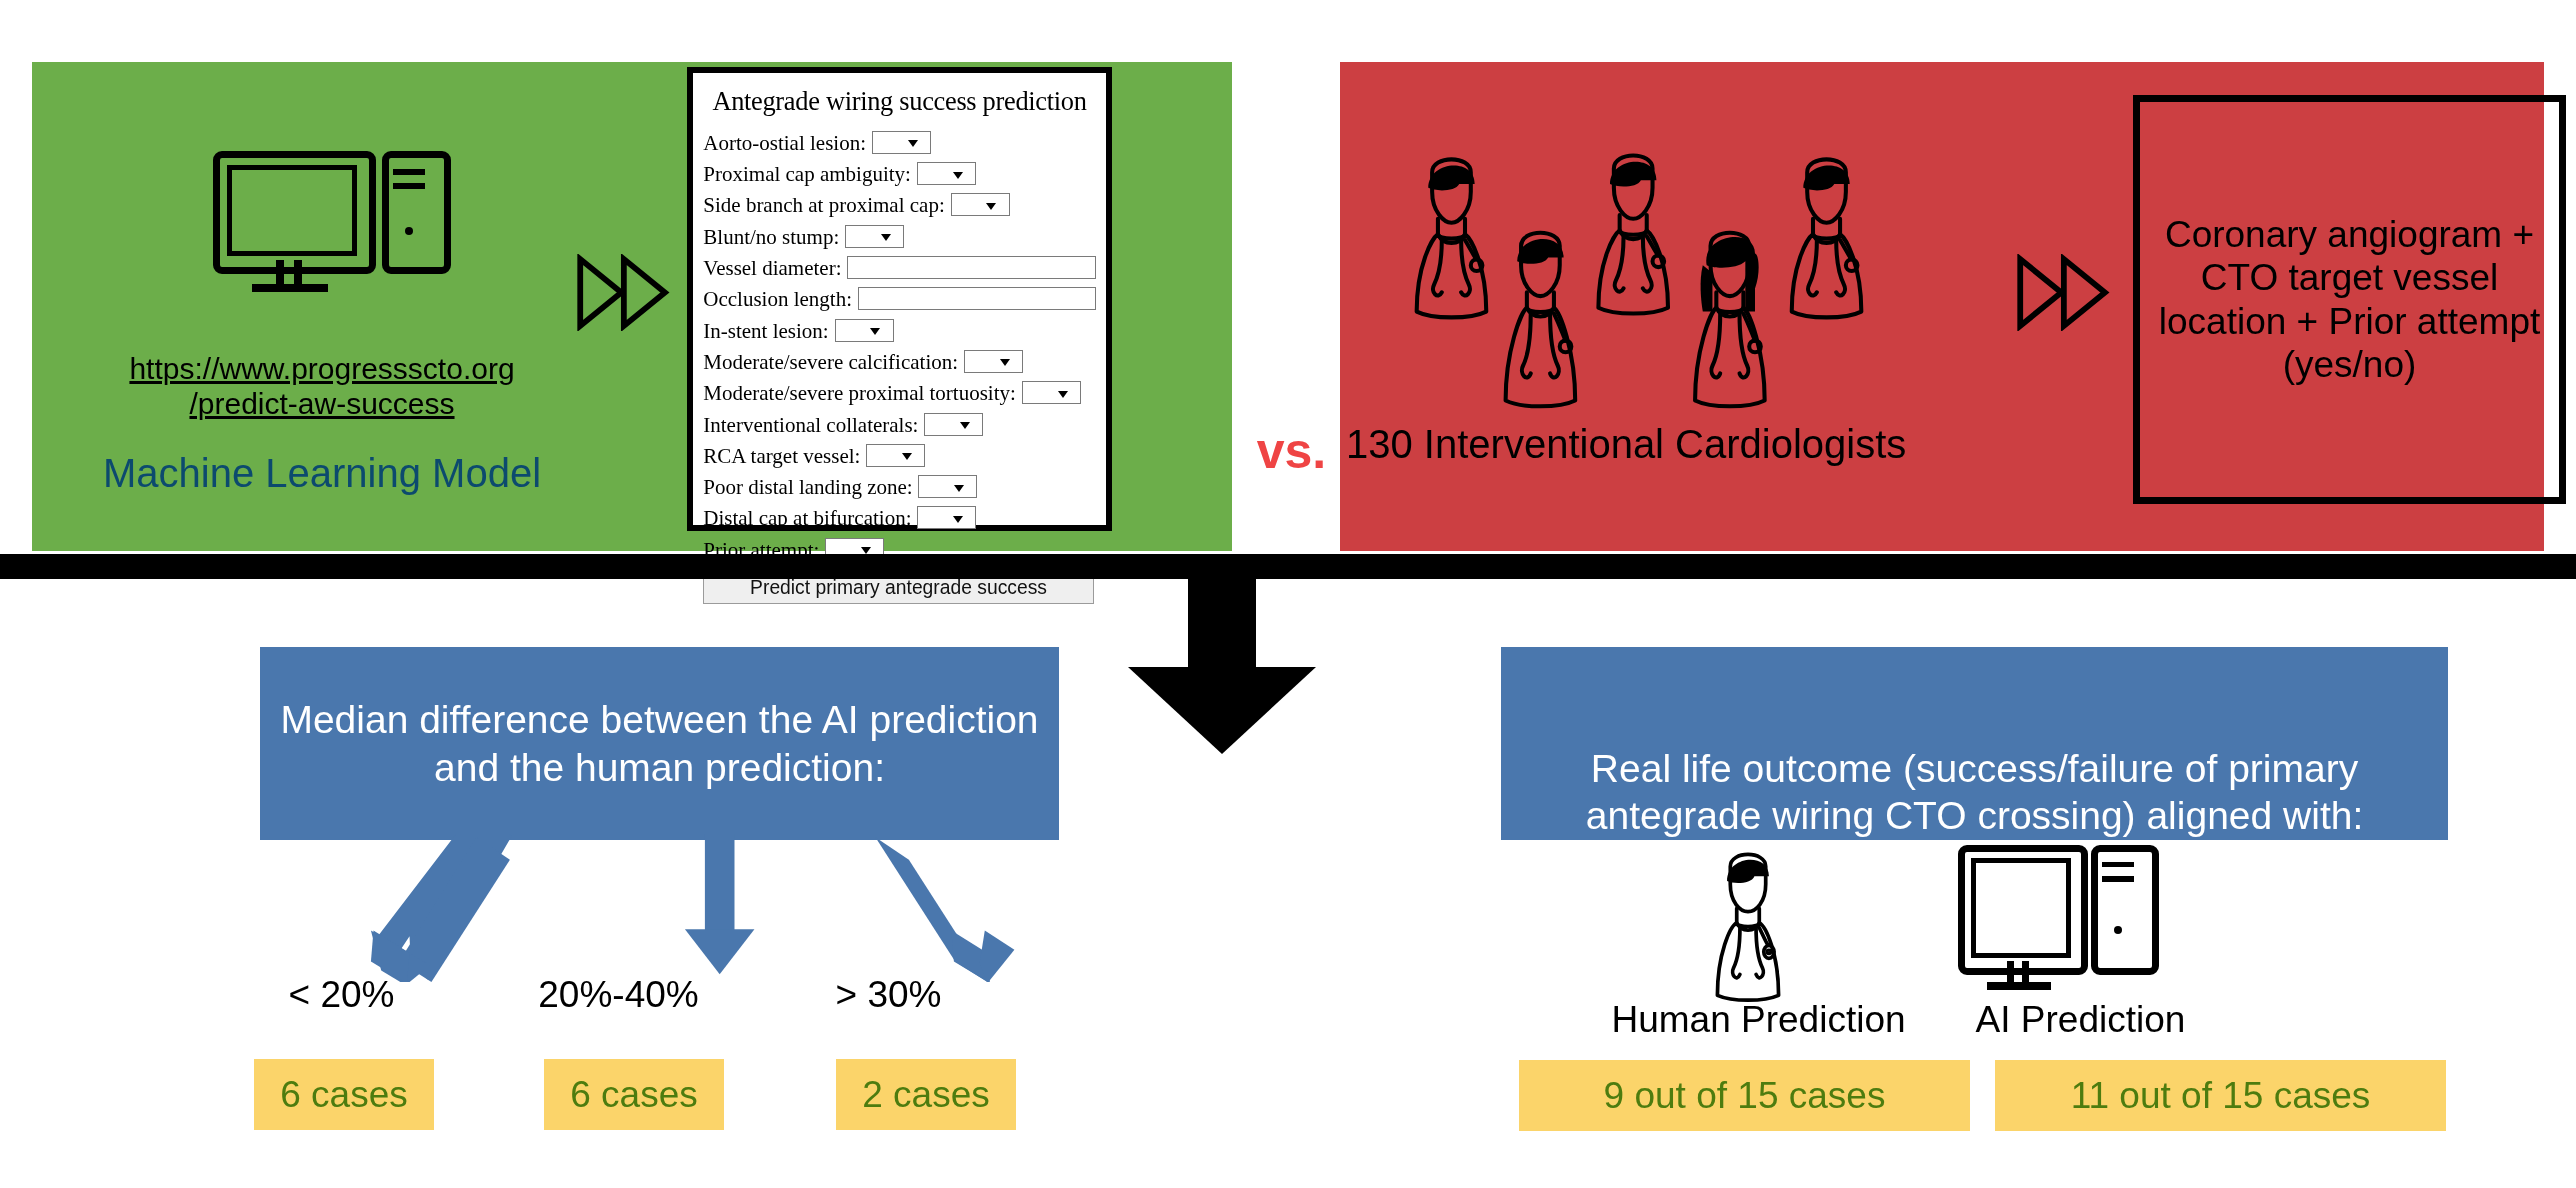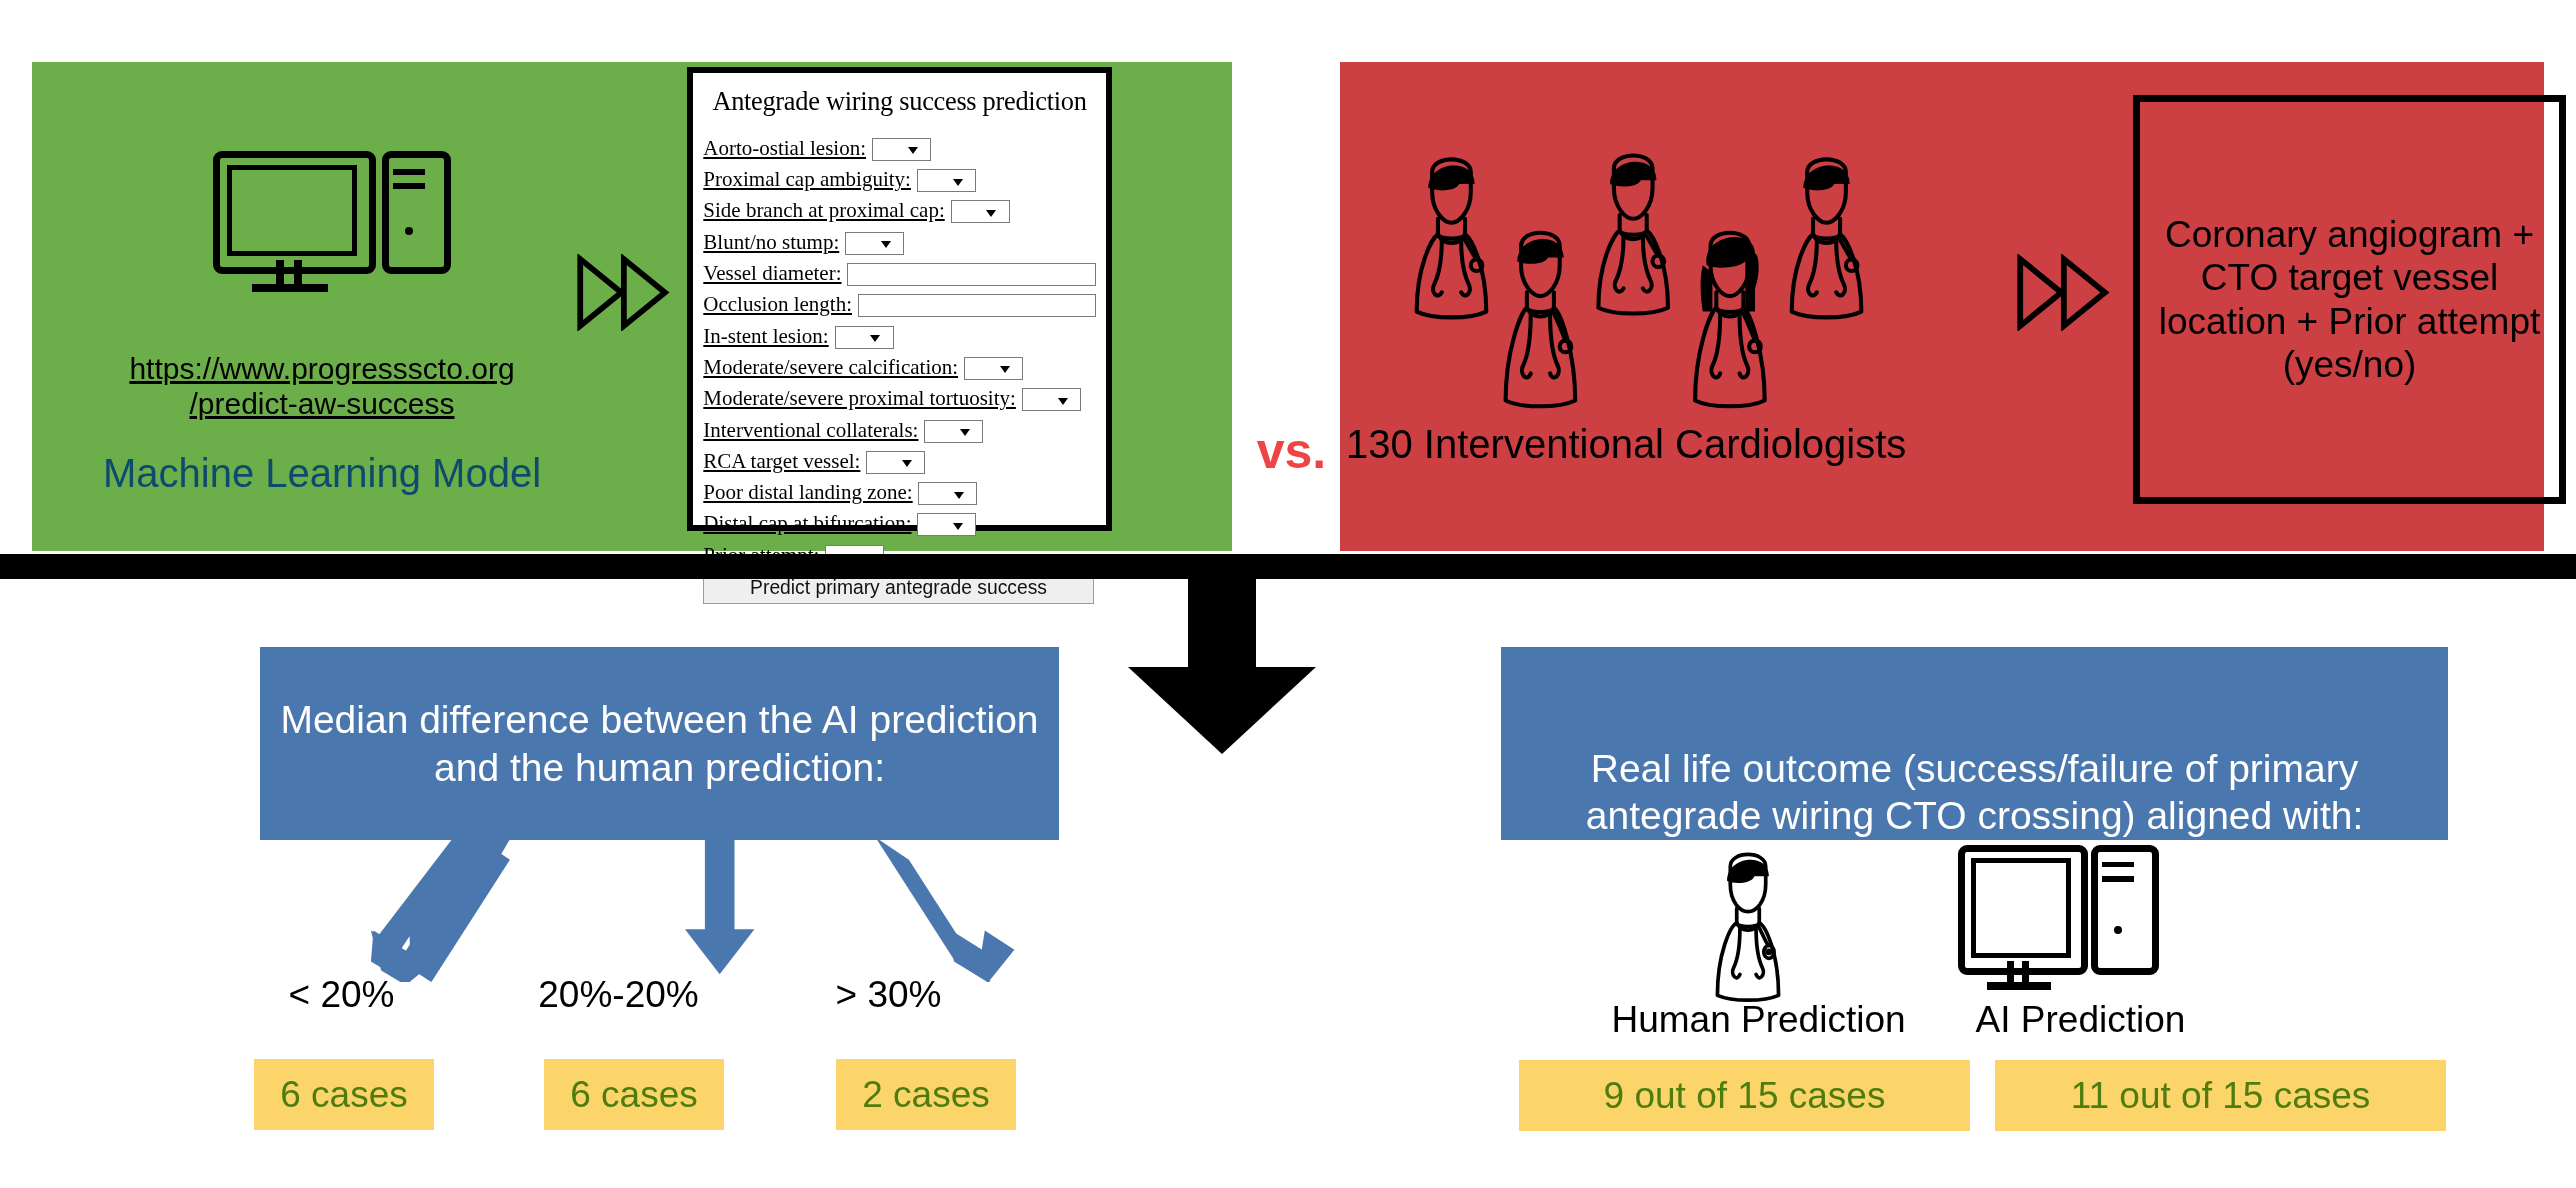--- a/index.html
+++ b/index.html
@@ -24,21 +24,21 @@
   
   #ml-url{left:32px;top:351px;width:580px;text-align:center;font-size:30px;
           line-height:1.18;text-decoration:underline;color:#000;}
   #ml-caption{left:13px;top:451px;width:618px;text-align:center;font-size:40px;color:#0c4a6e;}
 
   
   #form-card{left:687px;top:67px;width:425px;height:464px;background:#fff;
              border:6.4px solid #000;box-sizing:border-box;padding:9px 10.3px 0 10.3px;}
   #form-title{font-family:"Liberation Serif", serif;font-weight:normal;font-size:26.4px;
               text-align:center;letter-spacing:-0.3px;margin:3.9px 0 14px 0;color:#000;}
-  .frow{display:flex;align-items:flex-end;height:30px;margin-bottom:1.3px;text-decoration:underline;}
+  .frow{display:flex;align-items:flex-start;height:30px;margin-bottom:1.3px;}
   .flabel{font-family:"Liberation Serif", serif;font-size:21px;white-space:nowrap;color:#000;}
   .fsel{margin-left:5.8px;height:23px;width:59px;border:1.3px solid #7a7a7a;background:#fff;
         position:relative;box-sizing:border-box;}
   .fsel::after{content:"";position:absolute;right:12.2px;top:8.4px;
         border-left:5.8px solid transparent;border-right:5.8px solid transparent;
         border-top:7px solid #000;}
   .ftext{margin-left:5.8px;height:23px;flex:1;border:1.3px solid #7a7a7a;background:#fff;box-sizing:border-box;}
   #predict-btn{margin-top:3.9px;height:30px;border:1.3px solid #9b9b9b;background:#efefef;
                font-family:"Liberation Sans", sans-serif;font-size:19.3px;color:#111;
                display:flex;align-items:center;justify-content:center;width:99%;}
@@ -276,21 +276,21 @@
     <rect x="655" y="0" width="46" height="162" fill="#4a77ad"></rect>
     <polygon points="624,148 732,148 678,218" fill="#4a77ad"></polygon>
 
     <polygon points="920,5 972,40 1094,230 1044,198" fill="#4a77ad"></polygon>
     <polygon points="1038,150 1094,185 1098,232 1042,198" fill="#4a77ad"></polygon>
     <polygon points="1090,150 1136,180 1094,232 1082,200" fill="#4a77ad"></polygon>
   </svg>
 </div>
 
 <div class="bucket-label" style="left:245px;top:974px;width:193px;">&lt; 20%</div>
-<div class="bucket-label" style="left:509px;top:974px;width:219px;">20%-20%</div>
+<div class="bucket-label" style="left:509px;top:974px;width:219px;">20%-40%</div>
 <div class="bucket-label" style="left:792px;top:974px;width:193px;">&gt; 30%</div>
 
 <div class="yellow-box" style="left:254px;top:1059px;width:180px;height:71px;">6 cases</div>
 <div class="yellow-box" style="left:544px;top:1059px;width:180px;height:71px;">6 cases</div>
 <div class="yellow-box" style="left:836px;top:1059px;width:180px;height:71px;">2 cases</div>
 
 <div class="abs" id="blue-right">
   <span>Real life outcome (success/failure of primary antegrade wiring CTO crossing) aligned with:</span>
 </div>
 

